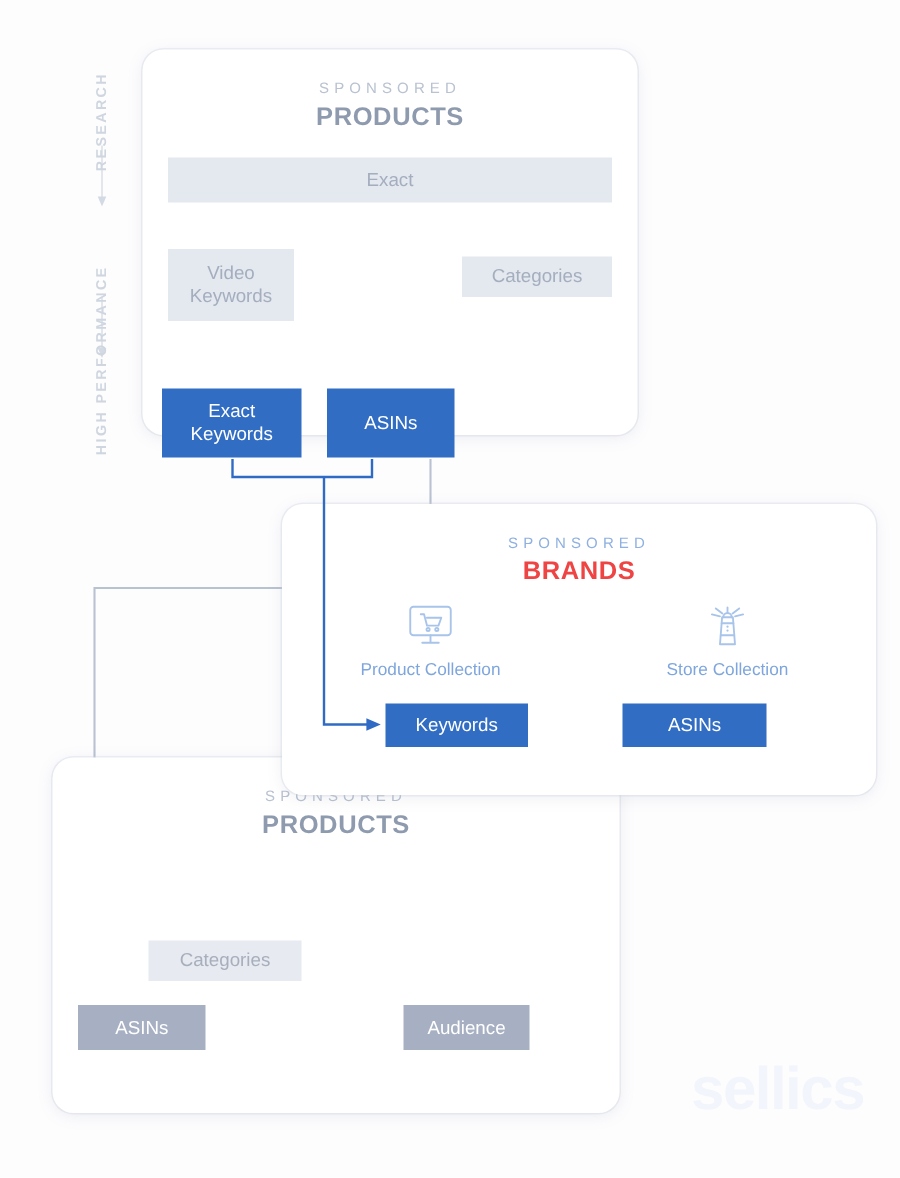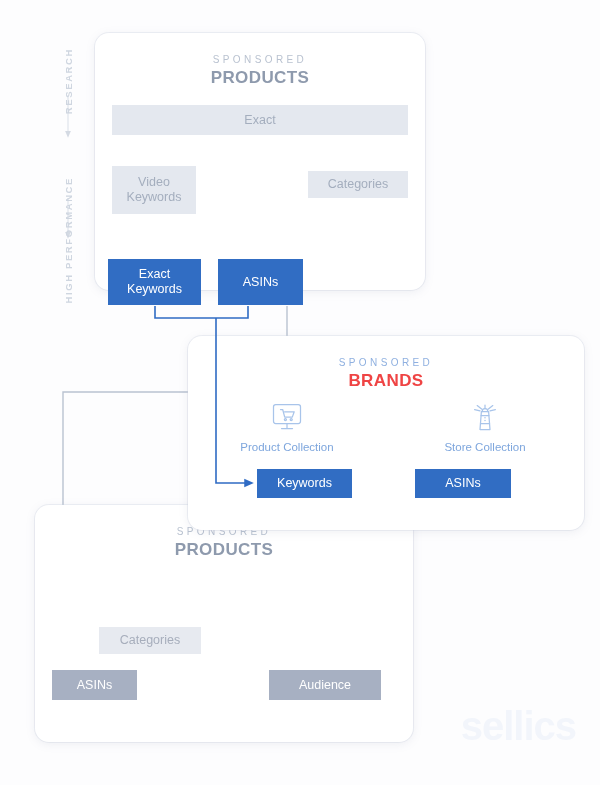--- a/index.html
+++ b/index.html
@@ -140,21 +140,21 @@
   #box-exact         { left: 108px; top: 259px; width: 93px;  height: 46px; }
   #box-asins-sp      { left: 218px; top: 259px; width: 85px;  height: 46px; }
 
   
   #box-kw-sb    { left: 257px; top: 469px; width: 95px; height: 29px; }
   #box-asins-sb { left: 415px; top: 469px; width: 96px; height: 29px; }
 
   
   #box-categories-sd { left: 99px;  top: 627px; width: 102px; height: 27px; }
   #box-asins-sd      { left: 52px;  top: 670px; width: 85px;  height: 30px; }
-  #box-audience      { left: 269px; top: 670px; width: 112px;  height: 30px; }
+  #box-audience      { left: 269px; top: 670px; width: 84px;  height: 30px; }
 
   
   .icon-row {
     position: absolute;
     left: 0; top: 64px;
     width: 100%;
     display: flex;
     justify-content: space-around;
     align-items: flex-end;
   }

